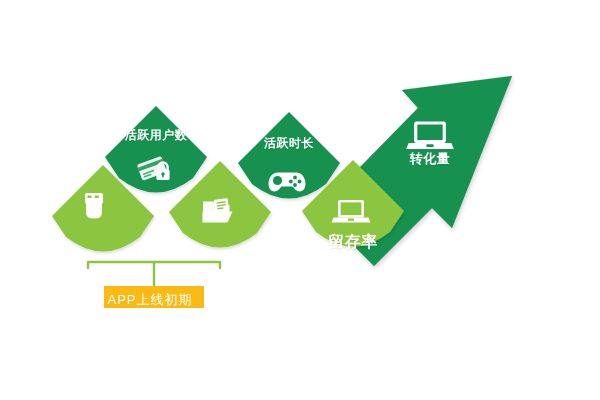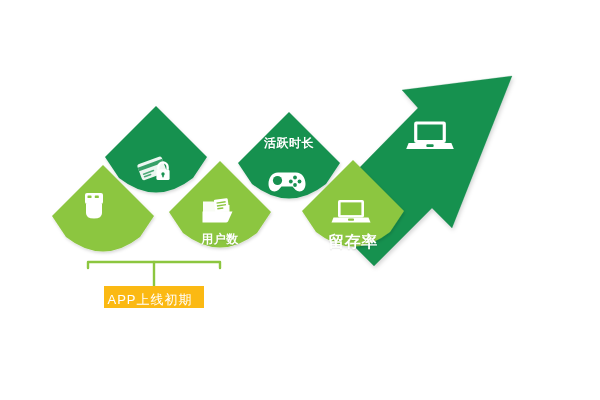--- a/index.html
+++ b/index.html
@@ -151,23 +151,24 @@
       <rect x="-3" y="7.6" width="6" height="2.2" rx="0.8" fill="#179150"></rect>
     </g>
 
     <g>
       <rect x="104" y="286" width="100" height="22" fill="#FBB913"></rect>
     </g>
 
   </svg>
 
 
+  <div class="lbl lbl-md" style="left:96px;top:127px;width:120px;">活跃用户数</div>
 
-  <div class="lbl lbl-md" style="left:169px;top:231px;width:102px;">用户数</div>
 
   <div class="lbl lbl-md" style="left:234px;top:135px;width:110px;">活跃时长</div>
 
   <div class="lbl lbl-sm" style="left:302px;top:232px;width:102px;">留存率</div>
 
+  <div class="lbl lbl-lg" style="left:382px;top:150px;width:96px;">转化量</div>
 
   <div class="tag-text" style="left:104px;top:291px;width:92px;">APP上线初期</div>
 
 </div>
 
 </body></html>

